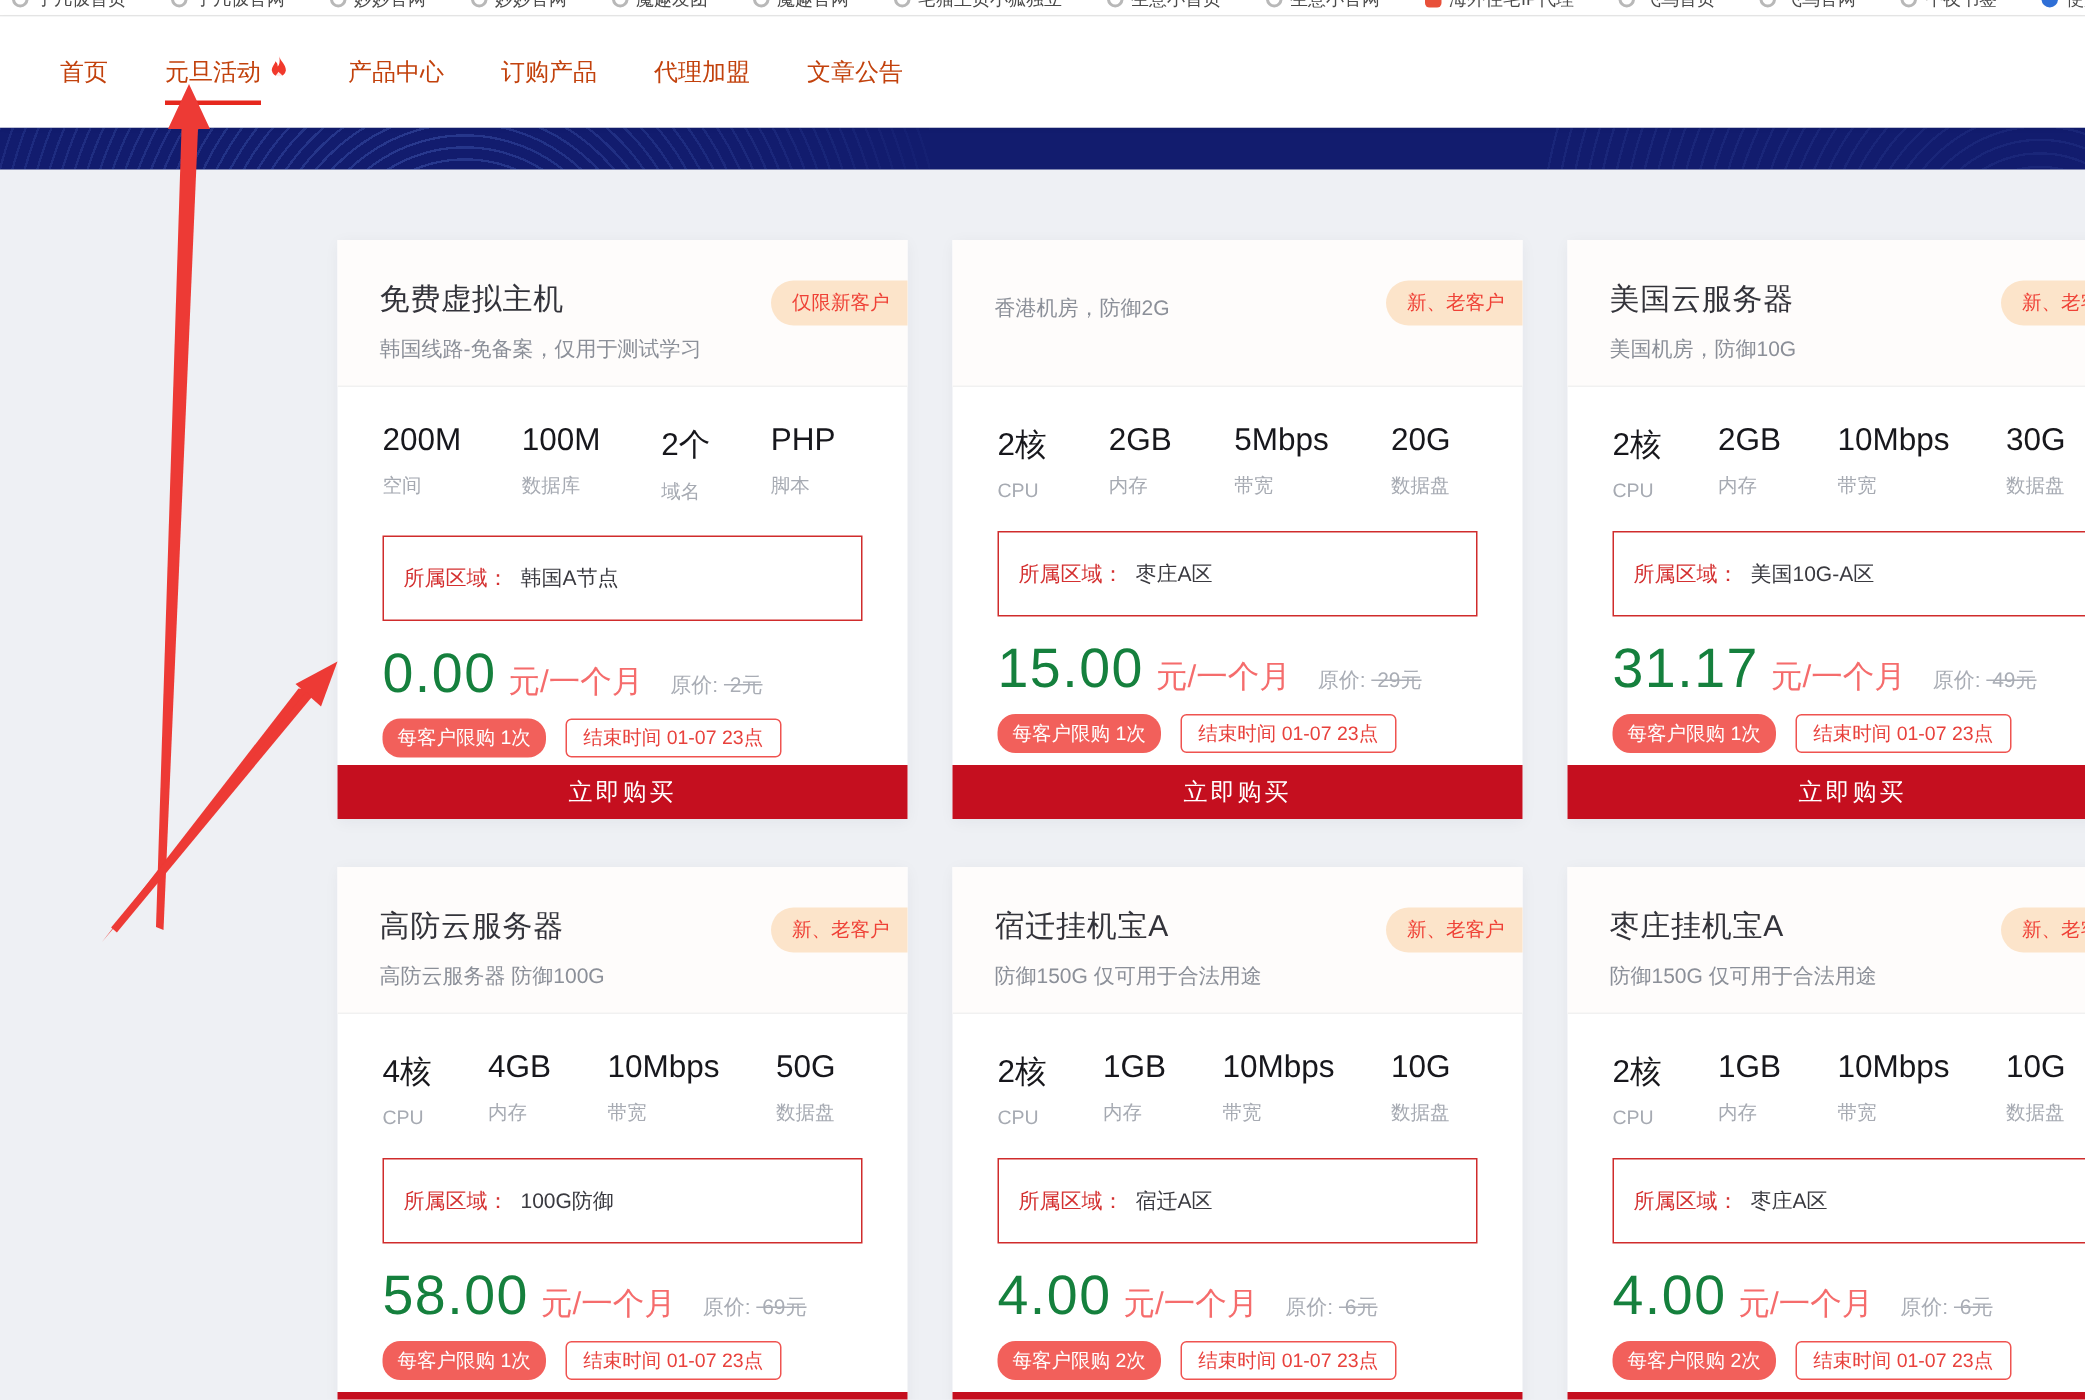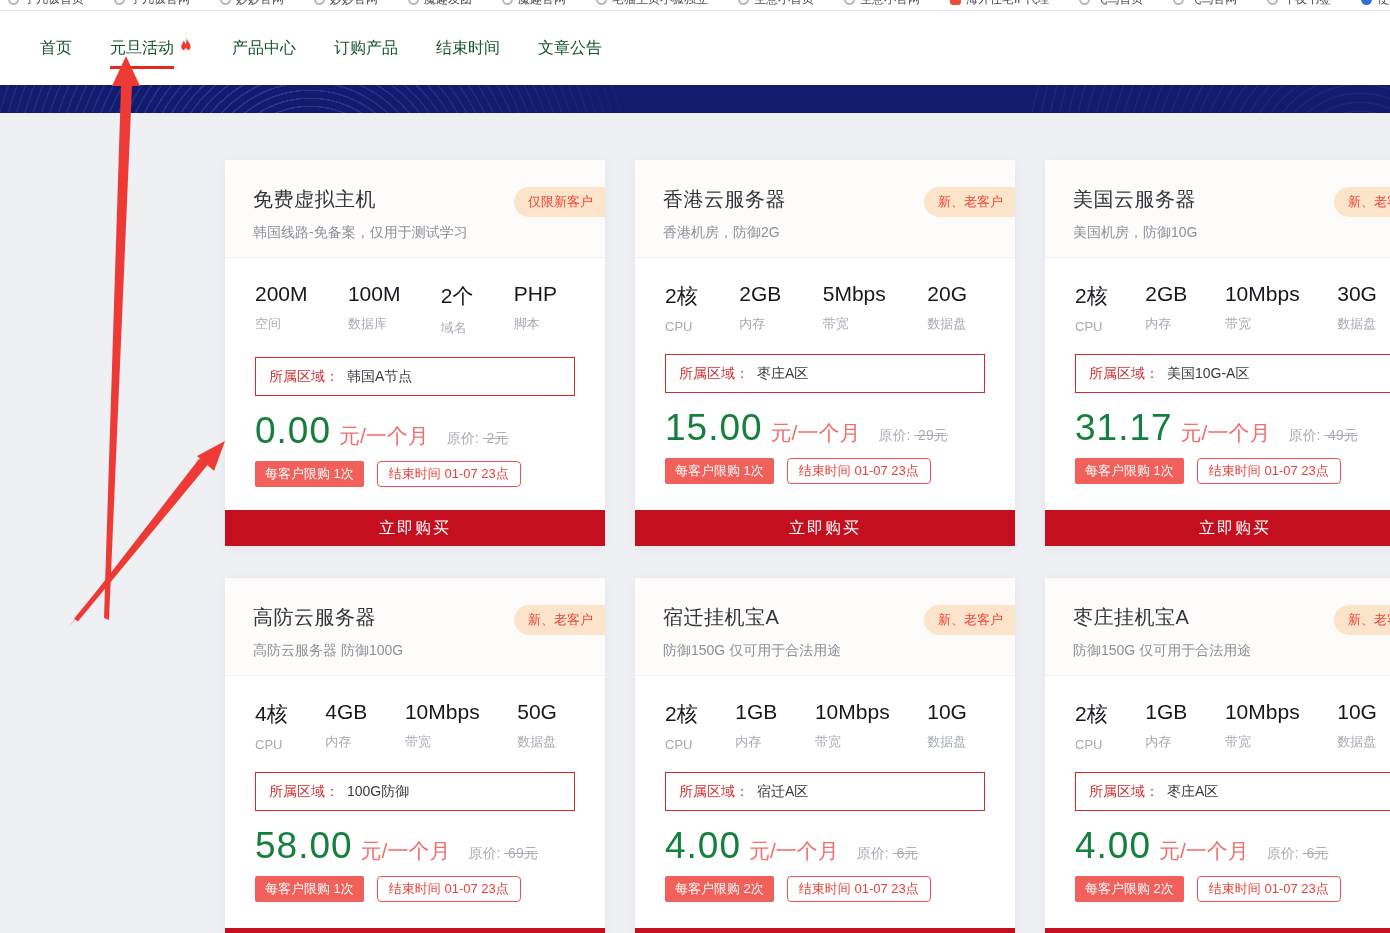--- a/index.html
+++ b/index.html
@@ -11,21 +11,21 @@
   .bm-row { position:absolute; top:-9px; left:8px; display:flex; gap:30px; align-items:center; white-space:nowrap; }
   .bm-item { display:flex; align-items:center; gap:5px; font-size:12px; color:#4a4a4a; }
   .bm-ico { width:11px; height:11px; border-radius:3px; flex:0 0 auto; }
   .bm-ico.globe { border-radius:50%; border:2px solid #b8b8b8; background:#fff; }
   .bm-ico.box-red { background:#e8503a; }
   .bm-ico.shield-blue { background:#2f6fd6; border-radius:50%; }
 
   
   .nav { height:74px; background:#fff; display:flex; align-items:center; padding-left:40px; gap:38px;
          box-shadow:0 1px 3px rgba(0,0,0,.06); position:relative; z-index:5;}
-  .nav-item { position:relative; font-size:16px; color:#14532d; cursor:pointer; display:flex; align-items:center; gap:4px; }
+  .nav-item { position:relative; font-size:16px; color:#c2410c; cursor:pointer; display:flex; align-items:center; gap:4px; }
   .nav-item.active::after { content:""; position:absolute; left:0; right:20px; bottom:-10px; height:3px; background:#e6281e; }
   .flame { width:16px; height:18px; display:inline-block; }
 
   
   .banner { position:relative; height:28px; background:#121c6e; overflow:hidden; }
   .banner .arcs { position:absolute; left:0; top:-10px; width:620px; height:120px; opacity:.8;
     background:
       radial-gradient(circle at 310px 115px, rgba(160,200,255,.55) 0 18px, rgba(120,160,255,.25) 30px, transparent 70px),
       repeating-radial-gradient(circle at 310px 120px, rgba(120,160,255,.28) 0 1.5px, transparent 1.5px 8px);
     -webkit-mask-image:linear-gradient(90deg, rgba(0,0,0,.5), #000 45%, rgba(0,0,0,.15));
@@ -39,31 +39,31 @@
            display:grid; grid-template-columns:repeat(3,380px); column-gap:30px; row-gap:32px; }
   .card { background:#fff; width:380px; height:386px; box-shadow:0 2px 10px rgba(20,30,60,.05); position:relative; }
   .card-head { position:relative; background:#fefcfb; padding:26px 28px 20px 28px; height:98px; border-bottom:1px solid #f1f1f1; }
   .card-title { font-size:20px; color:#33333a; font-weight:500; letter-spacing:.5px; }
   .card-sub { margin-top:11px; font-size:14px; color:#8b8f98; }
   .badge { position:absolute; top:27px; right:0; background:#fce4ca; color:#ef4136; font-size:13px;
            padding:6px 12px 6px 14px; border-radius:15px 0 0 15px; }
   .specs { display:flex; justify-content:space-between; padding:24px 48px 0 30px; }
   .spec-val { font-size:21px; color:#17171c; }
   .spec-label { margin-top:9px; font-size:13px; color:#a6aab2; }
-  .region { margin:20px 30px 0 30px; height:39px; border:1px solid #d02c2c; display:flex; align-items:center;
+  .region { margin:20px 30px 0 30px; height:57px; border:1px solid #d02c2c; display:flex; align-items:center;
             padding-left:13px; font-size:14px; }
   .region-label { color:#d43030; }
   .region-val { color:#3a3a40; margin-left:8px; }
   .price-row { display:flex; align-items:baseline; padding:14px 30px 0 30px; }
   .price { font-size:37px; color:#15803d; letter-spacing:1px; }
   .price-unit { font-size:21px; color:#f56c6c; margin-left:8px; }
   .price-old { font-size:14px; color:#a9adb5; margin-left:18px; }
   .price-old s { text-decoration:line-through; }
   .tag-row { display:flex; gap:13px; padding:9px 30px 0 30px; align-items:center; }
-  .tag-limit { background:#f2605b; color:#fff; font-size:13px; padding:4px 10px; border-radius:2px; }
+  .tag-limit { background:#f2605b; color:#fff; font-size:13px; padding:4px 10px; border-radius:12px; }
   .tag-end { background:#fff; border:1px solid #ef5350; color:#e8413c; font-size:13px; padding:3px 11px; border-radius:4px; }
   .buy-btn { position:absolute; left:0; bottom:0; width:100%; height:36px; background:#c50f1f; color:#fff;
              font-size:16px; border:none; cursor:pointer; letter-spacing:2px;
              display:flex; align-items:center; justify-content:center; font-family:inherit; } 
 
   
   .arrows { position:fixed; inset:0; width:1390px; height:933px; z-index:40; pointer-events:none; }
 </style>
 </head>
 <body>
@@ -141,21 +141,21 @@
             <path d="M8 16.6 A2.3 2.3 0 0 1 5.7 14.2 C5.7 12.7 7.2 12 7.6 10.8 C8.6 11.9 10.3 12.6 10.3 14.2 A2.3 2.3 0 0 1 8 16.6 Z" fill="#fff" opacity="0.9"></path>
           </svg></span>
       </div>
       <div class="nav-item">
         <span>产品中心</span>
       </div>
       <div class="nav-item">
         <span>订购产品</span>
       </div>
       <div class="nav-item">
-        <span>结束时间</span>
+        <span>代理加盟</span>
       </div>
       <div class="nav-item">
         <span>文章公告</span>
       </div>
     </div>
 </nav>
 
 <div class="banner">
   <div class="arcs"></div>
   <div class="arcs2"></div>
@@ -197,21 +197,20 @@
           <span class="price-old"><span>原价: </span><s>&nbsp;2元</s></span>
         </div>
         <div class="tag-row">
           <span class="tag-limit">每客户限购 1次</span>
           <span class="tag-end">结束时间 01-07 23点</span>
         </div>
         <button class="buy-btn">立即购买</button>
       </article>
       <article class="card">
         <div class="card-head">
-          <h3 class="card-title">香港云服务器</h3>
           <span class="badge">新、老客户</span>
           <div class="card-sub">香港机房，防御2G</div>
         </div>
         <div class="specs">
           <div class="spec">
             <div class="spec-val">2核</div>
             <div class="spec-label">CPU</div>
           </div>
           <div class="spec">
             <div class="spec-val">2GB</div>

